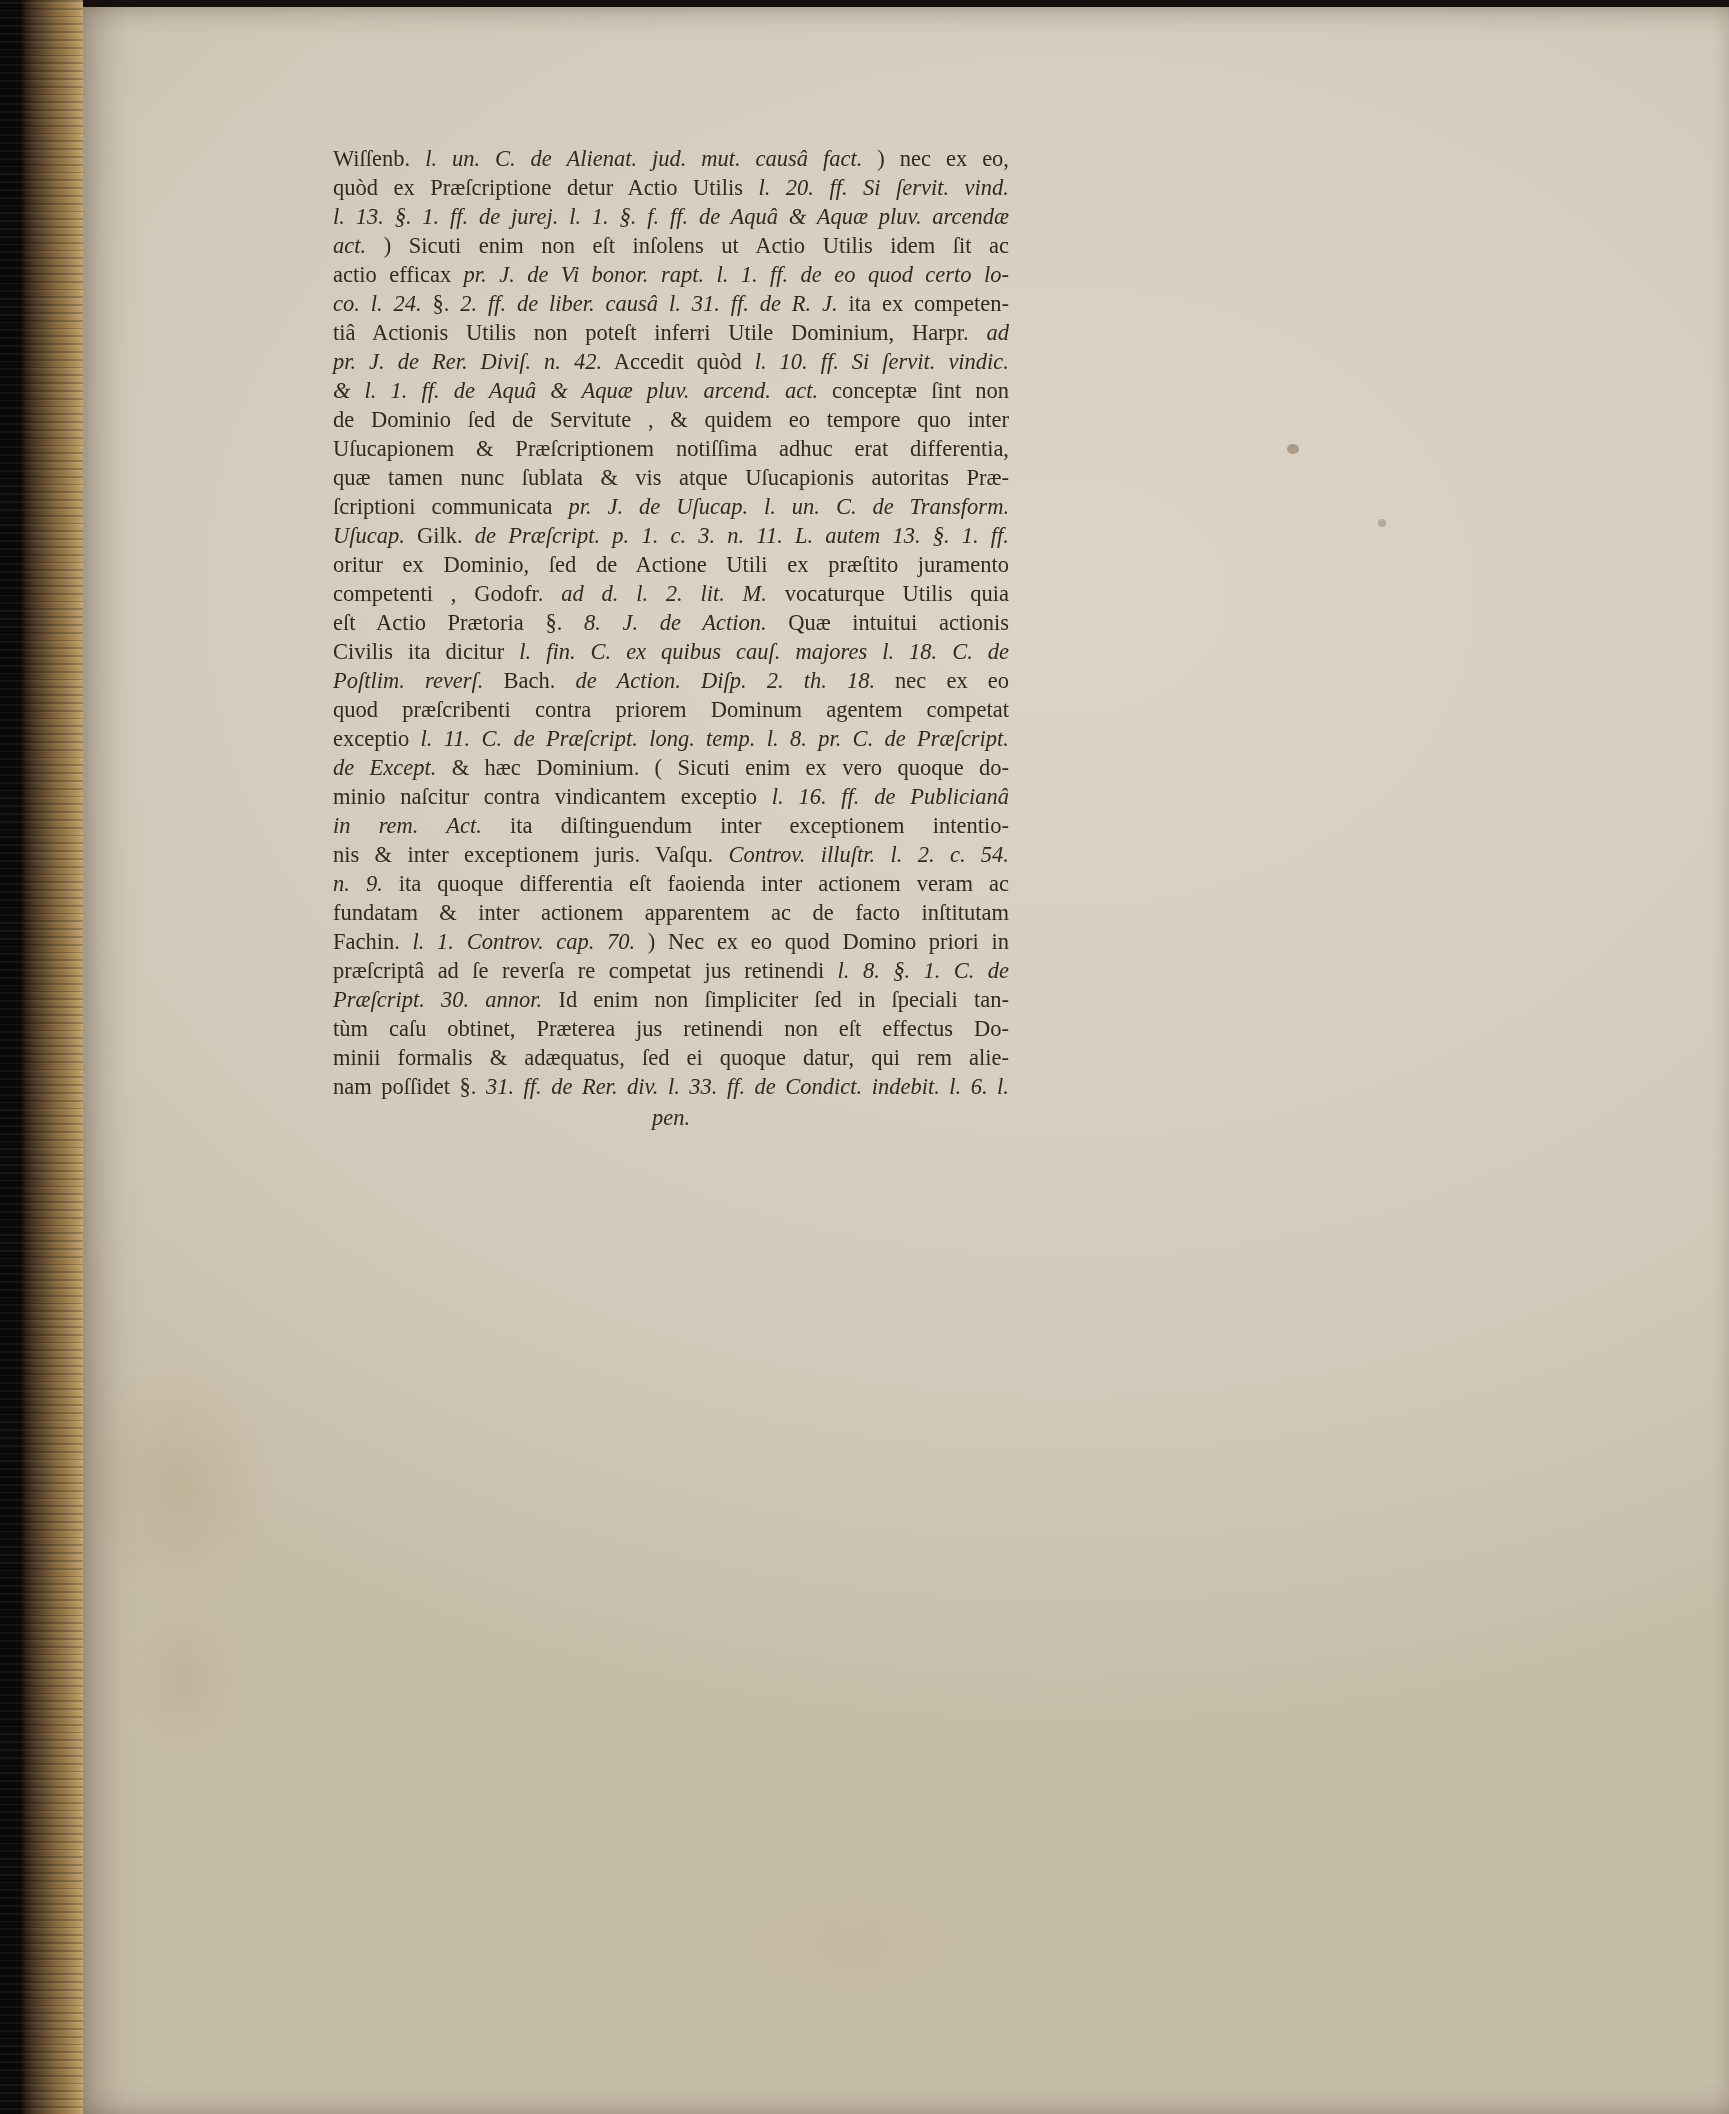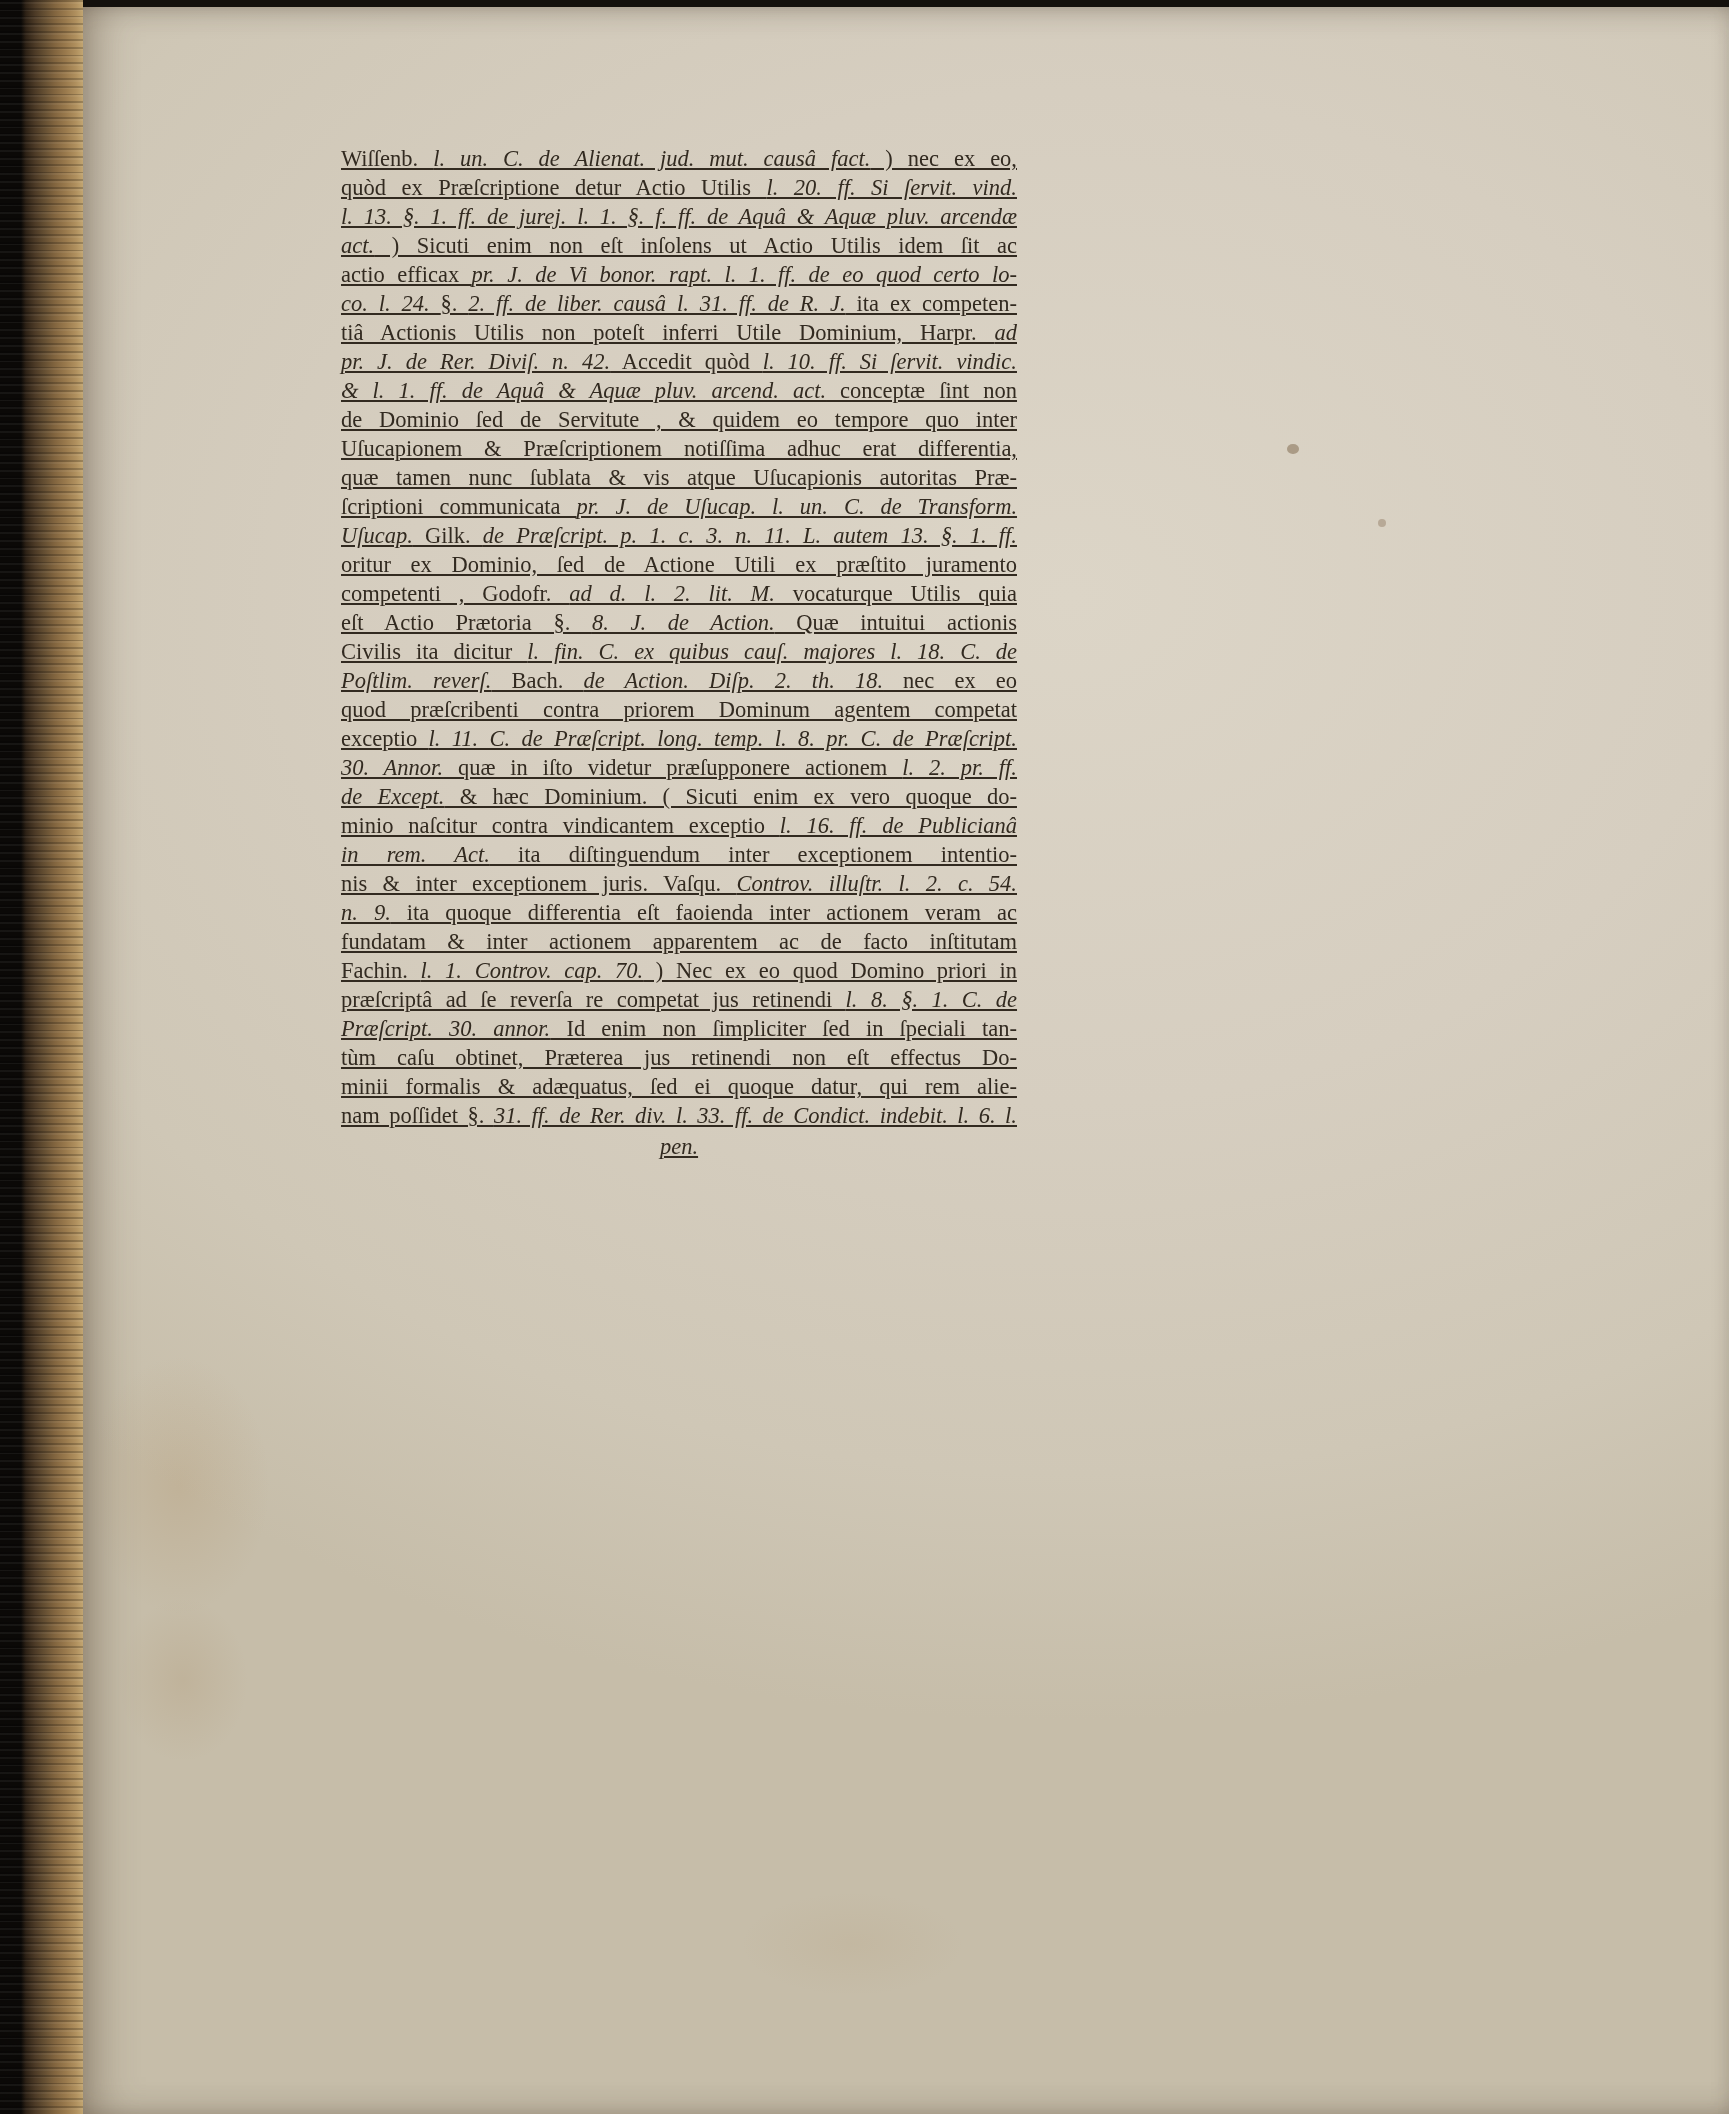--- a/index.html
+++ b/index.html
@@ -33,23 +33,23 @@
   .stain-b{left:35px;top:1591px;width:130px;height:164px;
     background:radial-gradient(closest-side, rgba(150,110,60,.13), rgba(150,110,60,0));}
   .stain-c{left:1204px;top:437px;width:12px;height:10.4px;border-radius:50%;
     background:rgba(95,65,35,.38);}
   .stain-d{left:1295px;top:512px;width:7.8px;height:7.8px;border-radius:50%;
     background:rgba(105,75,45,.30);}
   .stain-e{left:657px;top:1885px;width:225px;height:104px;
     background:radial-gradient(closest-side, rgba(160,120,70,.08), rgba(160,120,70,0));}
   
   .text-area{
-    position:absolute;left:258px;top:137px;width:676px;
+    position:absolute;left:250px;top:137px;width:676px;
     color:#322a20;
-    font-size:22.5px;line-height:29px;text-decoration:underline;
+    font-size:22.5px;line-height:29px;
   }
   .line{
     text-align:justify;
     text-align-last:justify;
     white-space:normal;
   }
   .line .it{font-style:italic;}
   .line .ro{font-style:normal;}
   .catchword{
     text-align:center;
@@ -84,21 +84,20 @@
           <div class="line"><span class="ro">quæ tamen nunc ſublata &amp; vis atque Uſucapionis autoritas Præ-</span></div>
           <div class="line"><span class="ro">ſcriptioni communicata </span><span class="it">pr. J. de Uſucap. l. un. C. de Transform.</span></div>
           <div class="line"><span class="it">Uſucap.</span><span class="ro"> Gilk. </span><span class="it">de Præſcript. p. 1. c. 3. n. 11. L. autem 13. §. 1. ff.</span></div>
           <div class="line"><span class="ro">oritur ex Dominio, ſed de Actione Utili ex præſtito juramento</span></div>
           <div class="line"><span class="ro">competenti , Godofr. </span><span class="it">ad d. l. 2. lit. M.</span><span class="ro"> vocaturque Utilis quia</span></div>
           <div class="line"><span class="ro">eſt Actio Prætoria §. </span><span class="it">8. J. de Action.</span><span class="ro"> Quæ intuitui actionis</span></div>
           <div class="line"><span class="ro">Civilis ita dicitur </span><span class="it">l. fin. C. ex quibus cauſ. majores l. 18. C. de</span></div>
           <div class="line"><span class="it">Poſtlim. reverſ.</span><span class="ro"> Bach. </span><span class="it">de Action. Diſp. 2. th. 18.</span><span class="ro"> nec ex eo</span></div>
           <div class="line"><span class="ro">quod præſcribenti contra priorem Dominum agentem competat</span></div>
           <div class="line"><span class="ro">exceptio </span><span class="it">l. 11. C. de Præſcript. long. temp. l. 8. pr. C. de Præſcript.</span></div>
-          <div class="line"><span class="it">30. Annor.</span><span class="ro"> quæ in iſto videtur præſupponere actionem </span><span class="it">l. 2. pr. ff.</span></div>
           <div class="line"><span class="it">de Except.</span><span class="ro"> &amp; hæc Dominium. ( Sicuti enim ex vero quoque do-</span></div>
           <div class="line"><span class="ro">minio naſcitur contra vindicantem exceptio </span><span class="it">l. 16. ff. de Publicianâ</span></div>
           <div class="line"><span class="it">in rem. Act.</span><span class="ro"> ita diſtinguendum inter exceptionem intentio-</span></div>
           <div class="line"><span class="ro">nis &amp; inter exceptionem juris. Vaſqu. </span><span class="it">Controv. illuſtr. l. 2. c. 54.</span></div>
           <div class="line"><span class="it">n. 9.</span><span class="ro"> ita quoque differentia eſt faoienda inter actionem veram ac</span></div>
           <div class="line"><span class="ro">fundatam &amp; inter actionem apparentem ac de facto inſtitutam</span></div>
           <div class="line"><span class="ro">Fachin. </span><span class="it">l. 1. Controv. cap. 70.</span><span class="ro"> ) Nec ex eo quod Domino priori in</span></div>
           <div class="line"><span class="ro">præſcriptâ ad ſe reverſa re competat jus retinendi </span><span class="it">l. 8. §. 1. C. de</span></div>
           <div class="line"><span class="it">Præſcript. 30. annor.</span><span class="ro"> Id enim non ſimpliciter ſed in ſpeciali tan-</span></div>
           <div class="line"><span class="ro">tùm caſu obtinet, Præterea jus retinendi non eſt effectus Do-</span></div>

